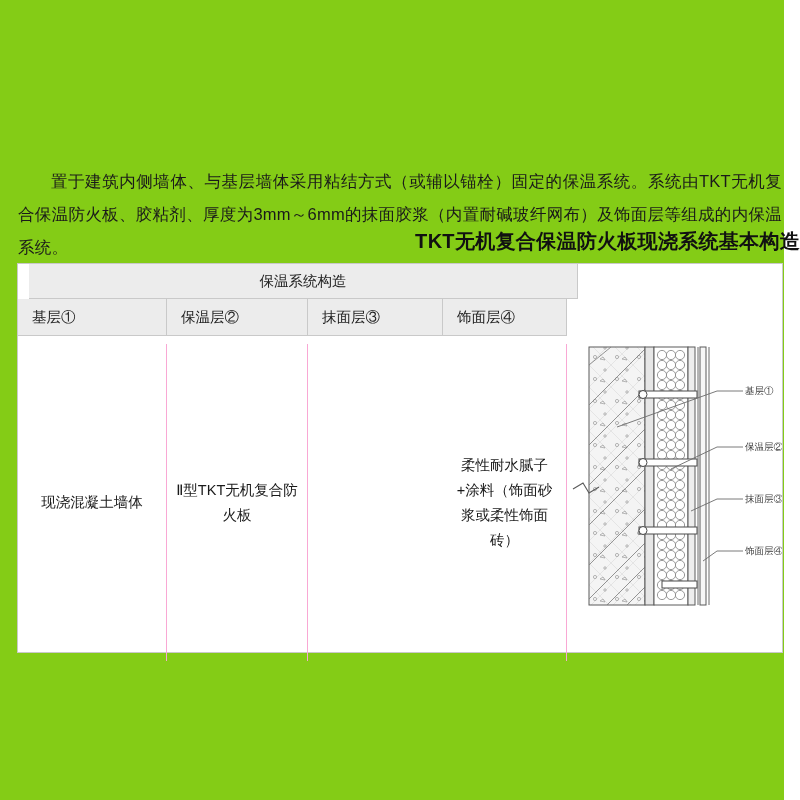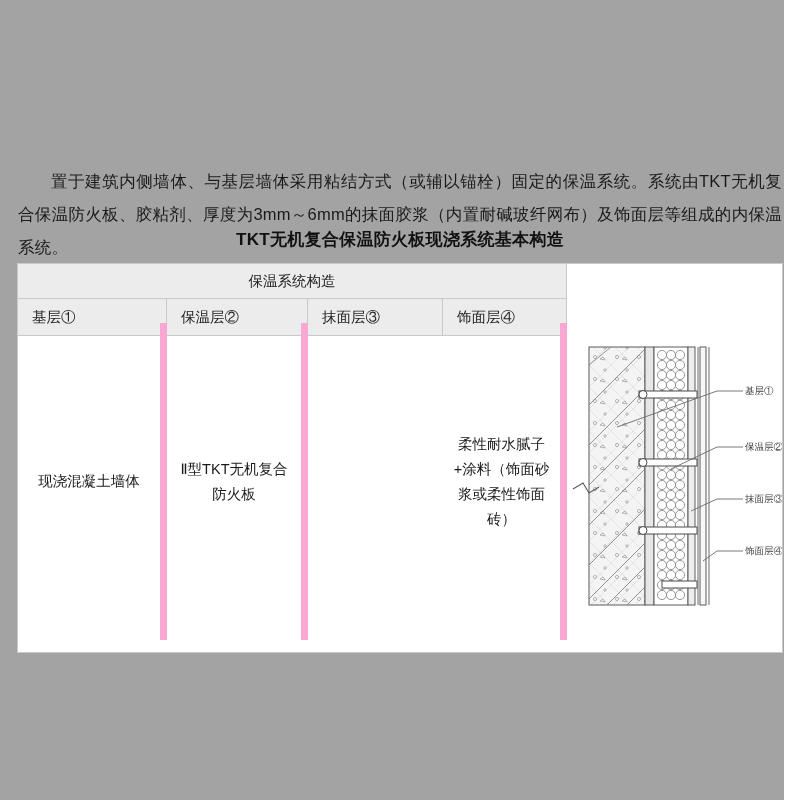--- a/index.html
+++ b/index.html
@@ -11,41 +11,41 @@
     width: 800px;
     height: 800px;
     font-family: "Liberation Sans", sans-serif;
     color: #1c1c1c;
     overflow: hidden;
   }
   .page {
     position: relative;
     width: 784px;
     height: 800px;
-    background: #a3a3a3;
+    background: #84cc16;
   }
   .intro {
     position: absolute;
     left: 18px;
     top: 148px;
     width: 764px;
     font-size: 16.5px;
     line-height: 33px;
     text-indent: 2em;
     letter-spacing: 0.2px;
     color: #1a1a1a;
     text-align: justify;
   }
   .table-title {
     position: absolute;
     left: 0;
     top: 228px;
     width: 800px;
-    text-align: center;
-    font-size: 17px;
+    text-align: right;
+    font-size: 20px;
     font-weight: bold;
     letter-spacing: 0.3px;
     color: #111;
   }
   .table-wrap {
     position: absolute;
     left: 17px;
     top: 263px;
     width: 766px;
     height: 390px;
@@ -53,21 +53,21 @@
     box-sizing: border-box;
     background: #fff;
   }
   .grid {
     position: absolute;
     inset: 0;
   }
   
   .hdr-left {
     position: absolute;
-    left: 0; top: 0;
+    left: 11px; top: 0;
     width: 549px; height: 35px;
     background: #ececec;
     border-bottom: 1px solid #c9c9c9;
     border-right: 1px solid #c9c9c9;
     box-sizing: border-box;
     display: flex; align-items: center; justify-content: center;
     font-size: 14.5px;
     color: #222;
   }
   .hdr-right {
@@ -95,23 +95,23 @@
     font-size: 14.5px;
     color: #222;
   }
   .c1 { left: 0;     width: 149px; }
   .c2 { left: 149px; width: 141px; }
   .c3 { left: 290px; width: 135px; }
   .c4 { left: 425px; width: 124px; }
   
   .cell {
     position: absolute;
-    top: 59px;
+    top: 80px;
     height: 317px;
-    border-right: 7px solid #f9a8d4;
+    border-right: 1px solid #f9a8d4;
     box-sizing: border-box;
     display: flex;
     align-items: center;
     justify-content: center;
     text-align: center;
     font-size: 14.5px;
     line-height: 25px;
     color: #1a1a1a;
     padding: 0 8px;
   }

